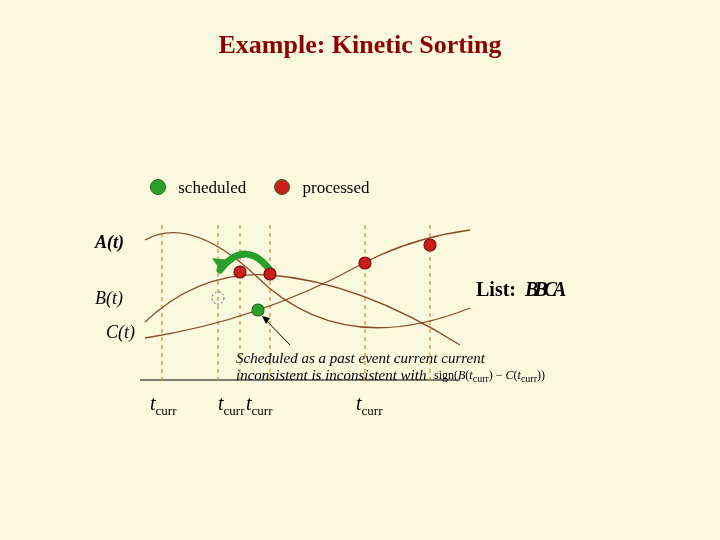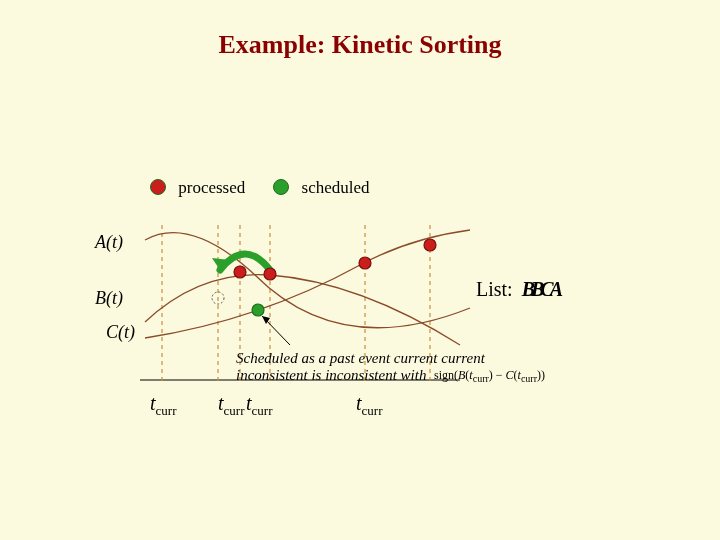--- a/index.html
+++ b/index.html
@@ -49,42 +49,42 @@
     top: -2px;
   }
   .dot.green { background: #2aa02a; }
   .dot.red { background: #cc1d1d; }
   .axis-label {
     position: absolute;
     font-size: 18px;
     font-family: "Times New Roman", serif;
     white-space: nowrap;
   }
-  .axis-A { top: 232px; left: 95px; }
+  .axis-A { top: 232px; left: 95px; font-weight: bold; }
   .axis-B { top: 288px; left: 95px; }
   .axis-C { top: 322px; left: 106px; }
   .tlabel {
     position: absolute;
     font-size: 20px;
     font-family: "Times New Roman", serif;
     white-space: nowrap;
     text-align: right;
   }
   .tlabel sub { font-size: 13px; }
   .t1 { top: 392px; left: 150px; }
   .t2 { top: 392px; left: 218px; }
   .t3 { top: 392px; left: 246px; }
   .t4 { top: 392px; left: 356px; }
   .list-box {
     position: absolute;
     top: 278px;
     left: 476px;
     font-size: 20px;
   }
-  .list-box .lbl { font-weight: normal; }
+  .list-box .lbl { font-weight: bold; }
   .list-box .val {
     font-weight: bold;
     font-style: italic;
     letter-spacing: -4px;
     padding-left: 4px;
   }
   .note {
     position: absolute;
     top: 350px;
     left: 236px;
@@ -111,26 +111,26 @@
 </style>
 </head>
 <body>
 
 <div class="slide">
 
   <div class="title">Example: Kinetic Sorting</div>
 
   <div class="legend">
     <span>
+      <span class="dot green"></span>
+      <span>scheduled</span>
+    </span>
+    <span>
       <span class="dot red"></span>
       <span>processed</span>
-    </span>
-    <span>
-      <span class="dot green"></span>
-      <span>scheduled</span>
     </span>
   </div>
 
   <svg class="chart-area" viewBox="0 0 340 175">
 
     <line x1="0" y1="170" x2="320" y2="170" stroke="#000" stroke-width="1"></line>
 
     <line x1="22" y1="15" x2="22" y2="175" stroke="#cd8a3a" stroke-width="1.2" stroke-dasharray="4 4"></line>
     <line x1="78" y1="15" x2="78" y2="175" stroke="#cd8a3a" stroke-width="1.2" stroke-dasharray="4 4"></line>
     <line x1="100" y1="15" x2="100" y2="175" stroke="#cd8a3a" stroke-width="1.2" stroke-dasharray="4 4"></line>

